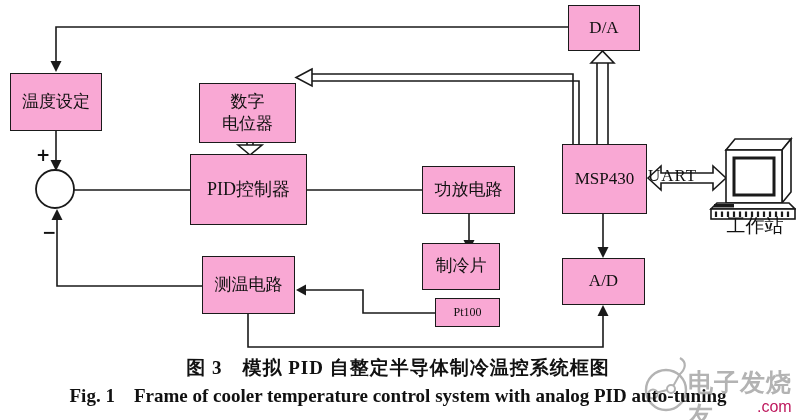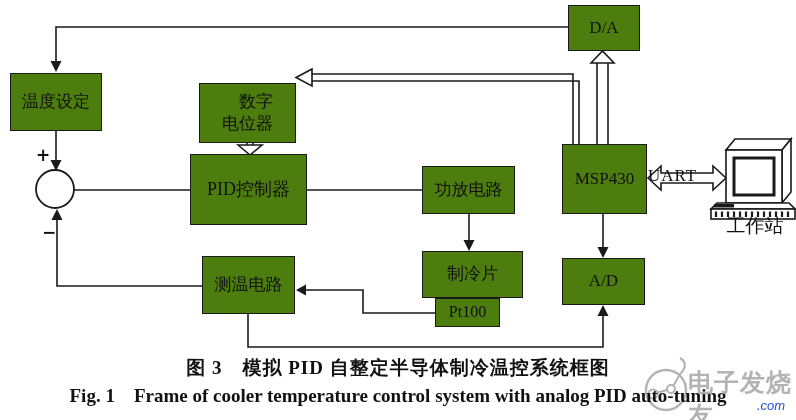--- a/index.html
+++ b/index.html
@@ -2,49 +2,49 @@
 <html><head>
 <meta charset="utf-8">
 <style>
   html,body{margin:0;padding:0;background:#fff;}
   #canvas{
     position:relative;width:796px;height:420px;background:#fff;overflow:hidden;
     font-family:"Liberation Serif","DejaVu Serif",serif;color:#111;
   }
   #wires{position:absolute;left:0;top:0;z-index:1;}
   .block{
-    position:absolute;box-sizing:border-box;border:1.6px solid #1a1a1a;background:#4d7c0f;
-    display:flex;align-items:center;justify-content:center;text-align:right;
+    position:absolute;box-sizing:border-box;border:1.6px solid #1a1a1a;background:#f9a8d4;
+    display:flex;align-items:center;justify-content:center;text-align:center;
     font-size:17px;line-height:1.3;white-space:pre-line;z-index:2;
   }
   .b-temp-setting{left:10px;top:73px;width:92px;height:58px;}
   .b-digital-pot {left:199px;top:47px;width:97px;height:60px;margin-top:36px;}
   .b-pid         {left:190px;top:154px;width:117px;height:71px;font-size:18px;}
   .b-power-amp   {left:422px;top:166px;width:93px;height:48px;}
-  .b-cooler      {left:422px;top:251px;width:101px;height:47px;}
-  .b-pt100       {left:435px;top:298px;width:65px;height:29px;font-size:16px;}
+  .b-cooler      {left:422px;top:243px;width:78px;height:47px;}
+  .b-pt100       {left:435px;top:298px;width:65px;height:29px;font-size:12px;}
   .b-temp-measure{left:202px;top:256px;width:93px;height:58px;}
   .b-da          {left:568px;top:5px;width:72px;height:46px;}
   .b-msp430      {left:562px;top:144px;width:85px;height:70px;}
   .b-ad          {left:562px;top:258px;width:83px;height:47px;}
   .signlbl{position:absolute;z-index:2;font-size:17px;font-weight:bold;font-family:"DejaVu Sans",sans-serif;}
   .plus {left:36px;top:145px;}
   .minus{left:42px;top:222px;}
   .uart-label{position:absolute;left:648px;top:166px;width:78px;text-align:left;
     font-size:17px;z-index:3;letter-spacing:1px;}
   .ws-label{position:absolute;left:711px;top:213px;width:88px;text-align:center;
     font-size:19px;z-index:2;}
   .caption-zh{position:absolute;left:0;top:355px;width:796px;text-align:center;
     font-size:19px;font-weight:bold;z-index:2;letter-spacing:1px;}
   .caption-en{position:absolute;left:0;top:383px;width:796px;text-align:center;
     font-size:19px;font-weight:bold;z-index:2;}
   .wm-text{position:absolute;left:688px;top:366px;font-size:25px;font-weight:bold;
     color:#ababab;z-index:4;letter-spacing:1px;opacity:.9;}
-  .wm-suffix{position:absolute;left:757px;top:398px;font-size:13px;color:#1d4ed8;
-    z-index:4;font-family:"Liberation Sans",sans-serif;font-style:italic;}
+  .wm-suffix{position:absolute;left:757px;top:398px;font-size:16px;color:#be185d;
+    z-index:4;font-family:"Liberation Sans",sans-serif;}
 </style>
 </head>
 <body>
 
 <div id="canvas">
 
   <svg id="wires" width="796" height="420" viewBox="0 0 796 420">
     <g stroke="#1a1a1a" stroke-width="1.6" fill="none">
 
       <path d="M568,27 H56 V62"></path>

